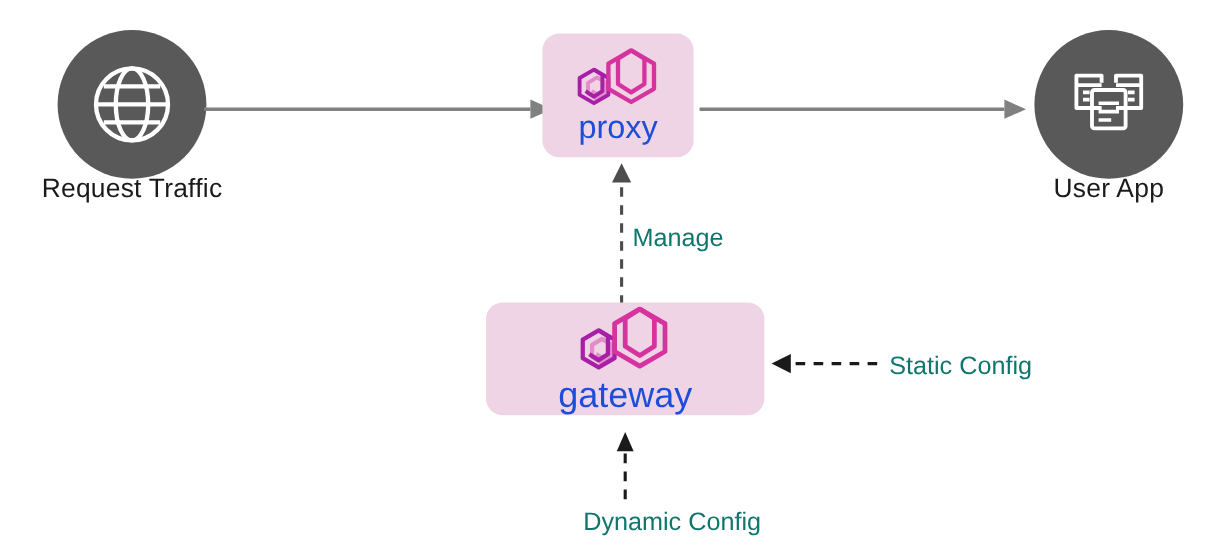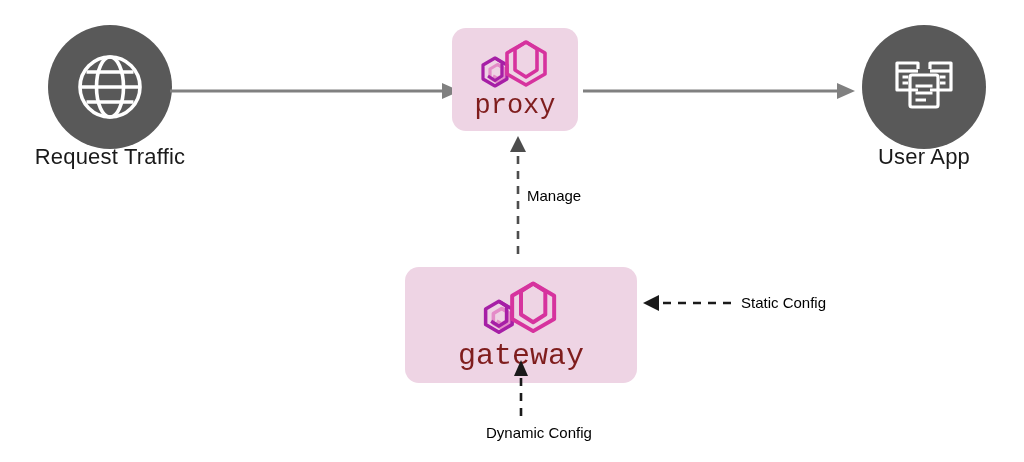--- a/index.html
+++ b/index.html
@@ -48,36 +48,36 @@
     display: flex;
     flex-direction: column;
     align-items: center;
     justify-content: center;
   }
   .product-logo {
     display: block;
   }
   .product-label {
     font-size: 27px;
-    color: #7f1d1d;
-    font-family: Liberation Mono, monospace;
+    color: #1d4ed8;
+    font-family: Liberation Sans, sans-serif;
     line-height: 1;
   }
   .product-box.proxy .product-label { font-size: 27px; margin-top: 2px; }
   .product-box.gateway .product-label { font-size: 30px; margin-top: 3px; }
 
   
   .connector {
     position: absolute;
     overflow: visible;
   }
   .edge-label {
     position: absolute;
-    font-size: 15px;
-    color: #000000;
+    font-size: 21px;
+    color: #0f766e;
     font-family: "Liberation Sans", sans-serif;
     white-space: nowrap;
   }
 </style>
 </head>
 <body>
 
 <div id="canvas">
 
   <div class="circle-node" style="left:48px; top:25px;">
@@ -147,21 +147,21 @@
     </svg>
   </div>
   <div class="node-caption" style="left:794px; top:144px;">User App</div>
 
   <svg class="connector" style="left:505px; top:134px;" width="26" height="120">
     <line x1="13" y1="120" x2="13" y2="16" stroke="#4d4d4d" stroke-width="2.6" stroke-dasharray="8,7"></line>
     <polygon points="5,18 13,2 21,18" fill="#4d4d4d"></polygon>
   </svg>
   <div class="edge-label" style="left:527px; top:187px;">Manage</div>
 
-  <div class="product-box gateway" style="left:405px; top:252px; width:232px; height:116px;margin-top:15px;">
+  <div class="product-box gateway" style="left:405px; top:252px; width:232px; height:94px;">
     <svg class="product-logo" width="84" height="58" viewBox="0 0 76 52">
       <g stroke="#e48cc8" stroke-width="3.2" fill="none" stroke-linejoin="round">
         <polygon points="13,30 20.5,25.5 28,30 28,39 20.5,43.5 13,39"></polygon>
         <polyline points="20.5,25.5 25,28 25,37 20.5,39.5 16,37"></polyline>
       </g>
       <g stroke="#a61fa6" stroke-width="3.2" fill="none" stroke-linejoin="round">
         <polygon points="6,26 18,19 30,26 30,40 18,47 6,40"></polygon>
         <polyline points="18,19 25,23.5 25,37 18,41.5 11,37"></polyline>
       </g>
       <g stroke="#d6339e" stroke-width="3.6" fill="none" stroke-linejoin="round">

